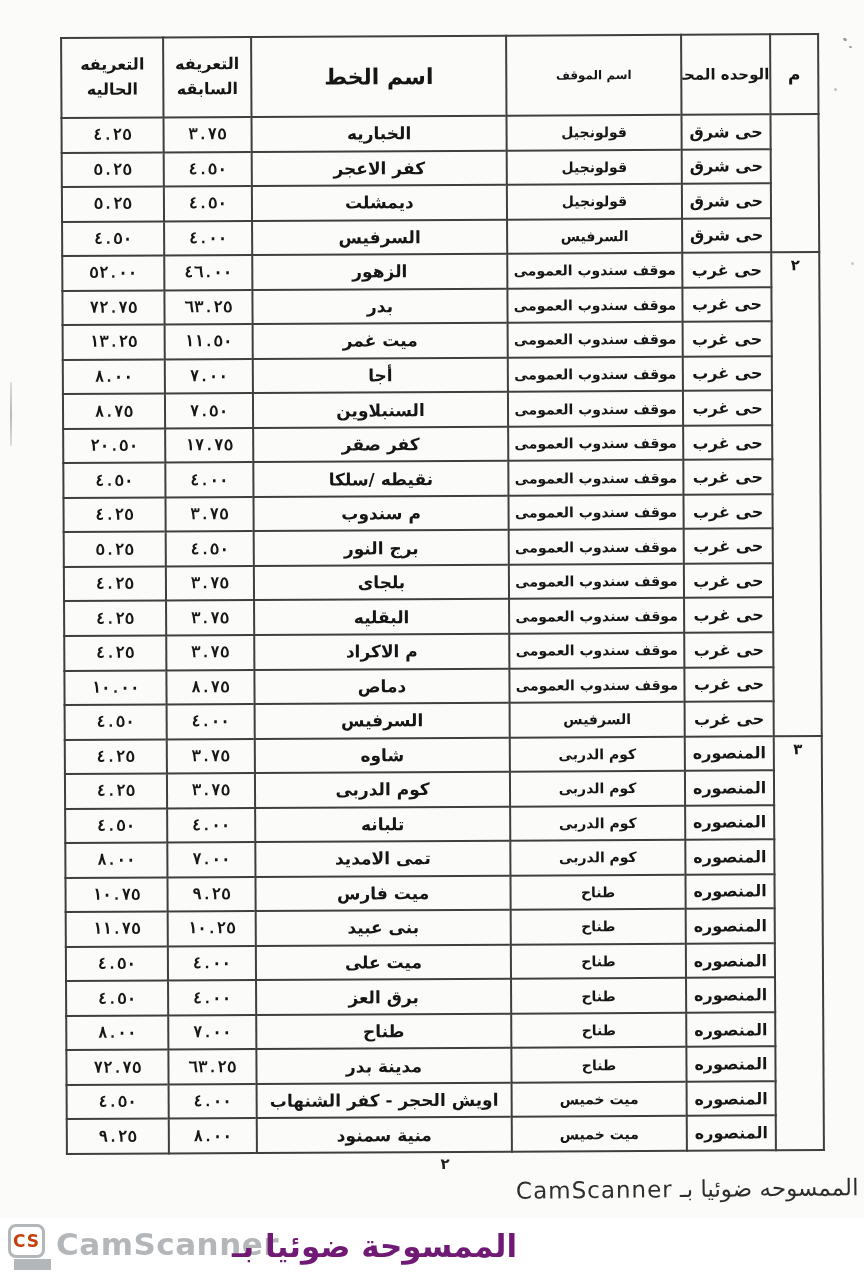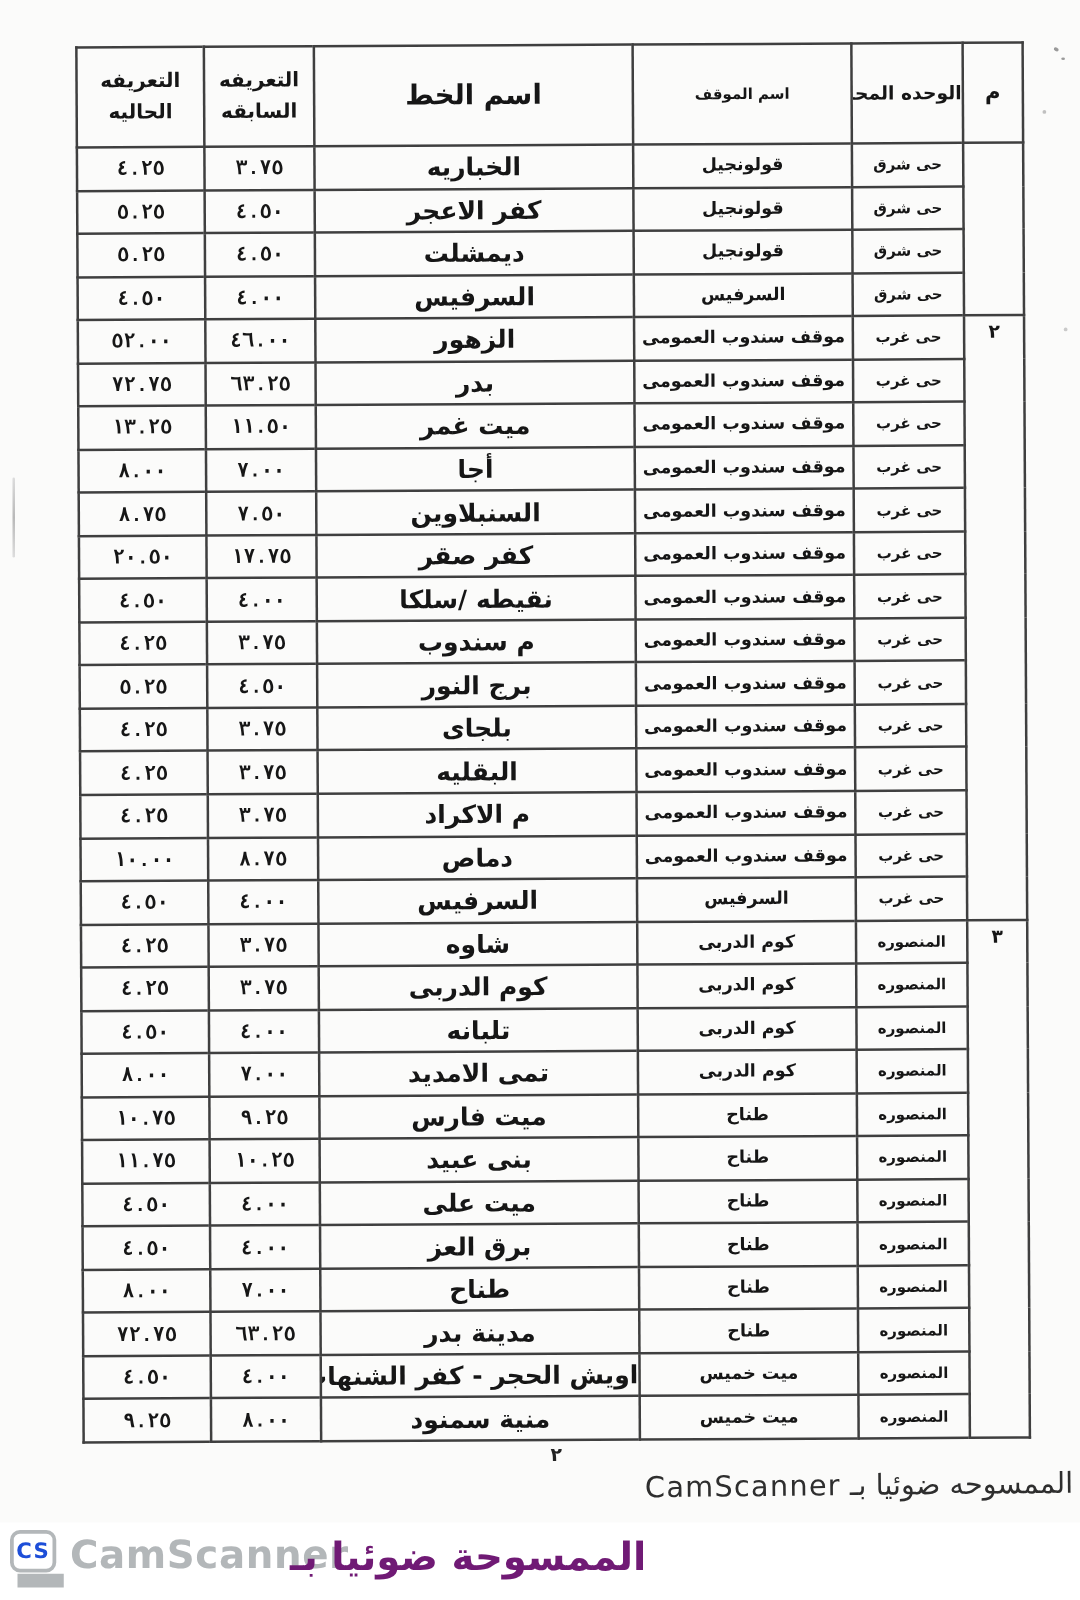--- a/index.html
+++ b/index.html
@@ -20,38 +20,38 @@
     font-weight:bold; color:#161616; overflow:hidden; white-space:nowrap;
   }
   thead tr { height:80px; }
   tbody tr { height:34px; }
   th.col-serial-h { font-size:17px; }
   th.col-unit-h   { font-size:15px; }
   th.col-stop-h   { font-size:12px; }
   th.col-line-h   { font-size:22px; }
   th.col-prev-h, th.col-curr-h { font-size:16px; line-height:1.55; }
   td.serial-cell { vertical-align:top; padding-top:3px; font-size:15px; }
-  td.unit-cell  { font-size:12px; }
+  td.unit-cell  { font-size:16px; }
   td.stop-cell  { font-size:14px; }
-  td.line-cell  { font-size:20px; }
+  td.line-cell  { font-size:17px; }
   td.num-cell   { font-size:16px; letter-spacing:1px;font-family:Liberation Mono, monospace; }
   
   .page-number { position:absolute; left:430px; top:1155px; width:30px; text-align:center;
                  font-size:15px; font-weight:bold; color:#222; }
   
   .hand-watermark {
     position:absolute; right:6px; top:1176px; direction:rtl;
     font-size:23px; color:#2e2e2e; letter-spacing:1px;
     transform:rotate(-0.6deg);
   }
   
   .footer-bar { position:absolute; left:0; top:1218px; width:864px; height:62px; background:#ffffff; }
   .cs-box {
     position:absolute; left:8px; top:6px; width:37px; height:34px;
-    border:3.5px solid #b3b7b9; border-radius:8px; color:#1d4ed8;
+    border:3.5px solid #b3b7b9; border-radius:8px; color:#c2410c;
     font-size:17px; font-weight:bold; letter-spacing:1px;
     display:flex; align-items:center; justify-content:center;
   }
   .cs-tab { position:absolute; left:14px; top:41px; width:37px; height:11px; background:#b3b7b9; }
   .footer-brand {
     position:absolute; left:56px; top:8px; color:#b3b7b9;
     font-size:31px; font-weight:bold; letter-spacing:0.5px;
   }
   .footer-arabic {
     position:absolute; left:232px; top:10px; color:#701a75; direction:rtl;

